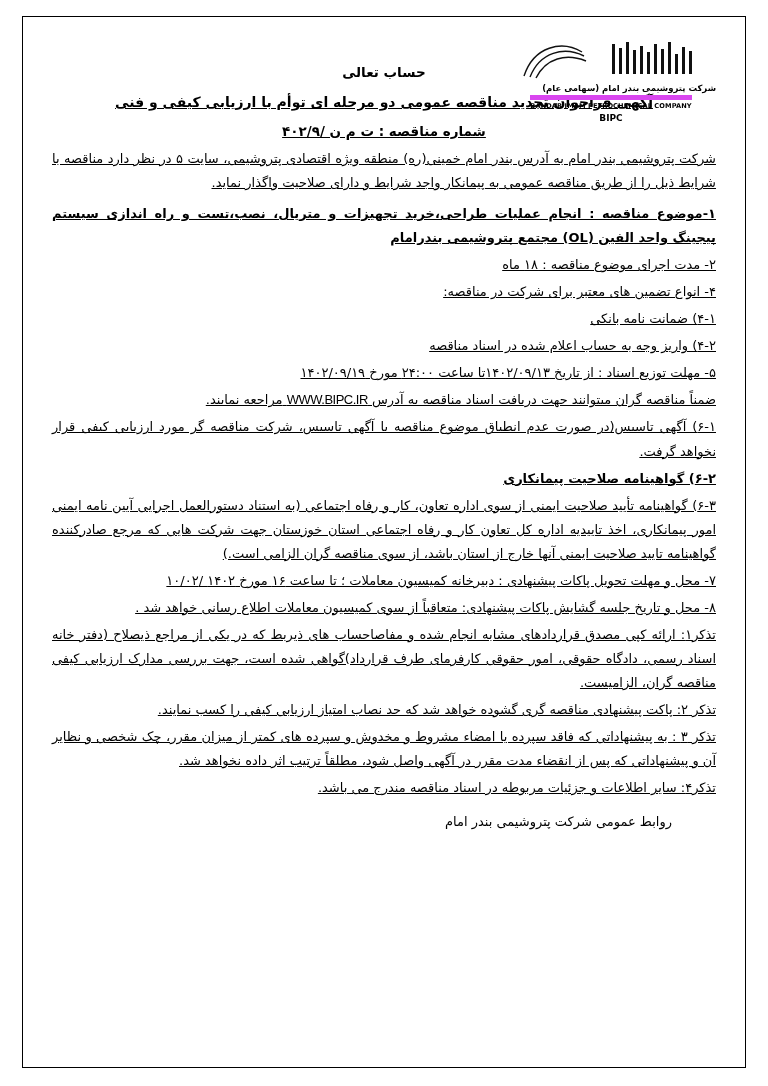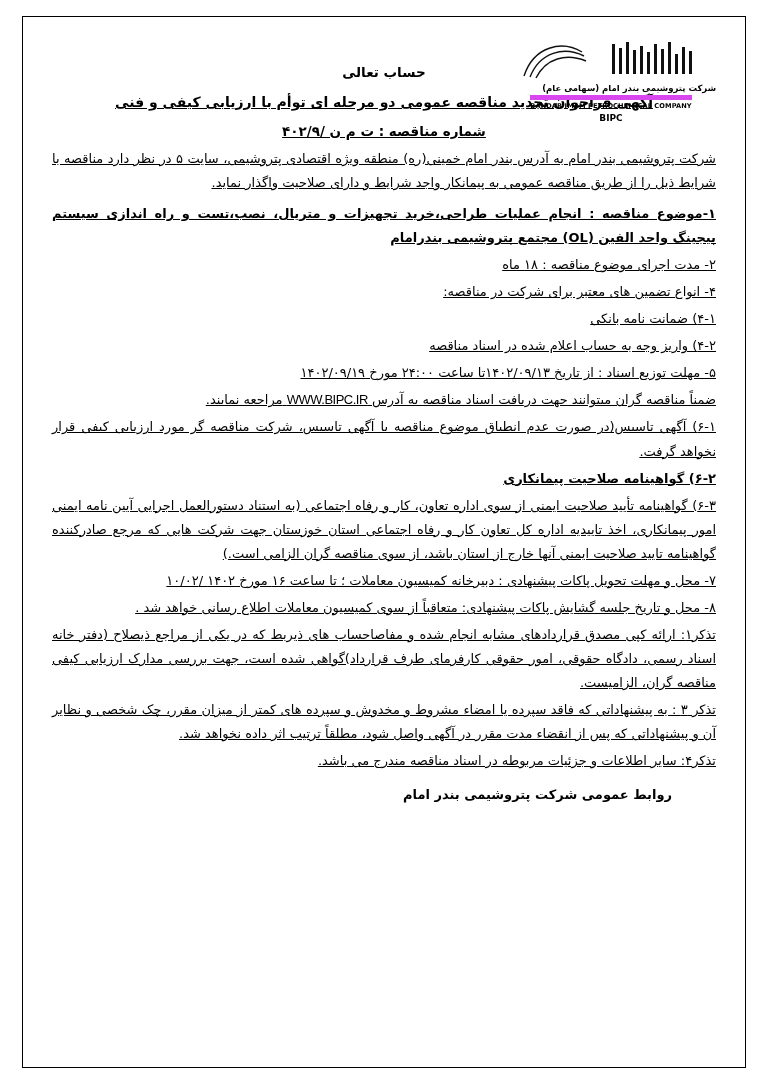--- a/index.html
+++ b/index.html
@@ -110,21 +110,21 @@
     text-align: justify;
     text-justify: inter-word;
     text-decoration: underline;
   }
   p.bold {
     font-weight: bold;
   }
   .small-gap { height: 4px; }
   .sig {
     font-size: 13px;
-    font-weight: bold;
+    font-weight: normal;
     margin-top: 14px;
     text-align: right;
     padding-right: 44px;
   }
   .url {
     text-decoration: underline;
     font-family: "Liberation Sans", sans-serif;
     letter-spacing: -0.5px;
   }
   .ltr-inline {
@@ -191,18 +191,19 @@
       <span class="url ltr-inline">WWW.BIPC.IR</span>
       <span>مراجعه نمایند.</span>
     </p>
 
     <p class="para">۶-۱) آگهی تاسیس(در صورت عدم انطباق موضوع مناقصه با آگهی تاسیس، شرکت مناقصه گر مورد ارزیابی کیفی قرار نخواهد گرفت.</p>
     <p class="para bold">۶-۲) گواهینامه صلاحیت پیمانکاری</p>
     <p class="para">۶-۳) گواهینامه تأیید صلاحیت ایمنی از سوی اداره تعاون، کار و رفاه اجتماعی (به استناد دستورالعمل اجرایی آیین نامه ایمنی امور پیمانکاری، اخذ تاییدیه اداره کل تعاون کار و رفاه اجتماعی استان خوزستان جهت شرکت هایی که مرجع صادرکننده گواهینامه تایید صلاحیت ایمنی آنها خارج از استان باشد، از سوی مناقصه گران الزامی است.)</p>
     <p class="para">۷- محل و مهلت تحویل پاکات پیشنهادی : دبیرخانه کمیسیون معاملات ؛ تا ساعت ۱۶ مورخ ۱۴۰۲ /۱۰/۰۲</p>
     <p class="para">۸- محل و تاریخ جلسه گشایش پاکات پیشنهادی: متعاقباً از سوی کمیسیون معاملات اطلاع رسانی خواهد شد .</p>
     <p class="para">تذکر۱: ارائه کپی مصدق قراردادهای مشابه انجام شده و مفاصاحساب های ذیربط که در یکی از مراجع ذیصلاح (دفتر خانه اسناد رسمی، دادگاه حقوقی، امور حقوقی کارفرمای طرف قرارداد)گواهی شده است، جهت بررسی مدارک ارزیابی کیفی مناقصه گران، الزامیست.</p>
+    <p class="para">تذکر ۲: پاکت پیشنهادی مناقصه گری گشوده خواهد شد که حد نصاب امتیاز ارزیابی کیفی را کسب نمایند.</p>
     <p class="para">تذکر ۳ : به پیشنهاداتی که فاقد سپرده یا امضاء مشروط و مخدوش و سپرده های کمتر از میزان مقرر، چک شخصی و نظایر آن و پیشنهاداتی که پس از انقضاء مدت مقرر در آگهی واصل شود، مطلقاً ترتیب اثر داده نخواهد شد.</p>
     <p class="para">تذکر۴: سایر اطلاعات و جزئیات مربوطه در اسناد مناقصه مندرج می باشد.</p>
 
     <div class="sig">روابط عمومی شرکت پتروشیمی بندر امام</div>
   </div>
 </div>
 
 </body></html>

